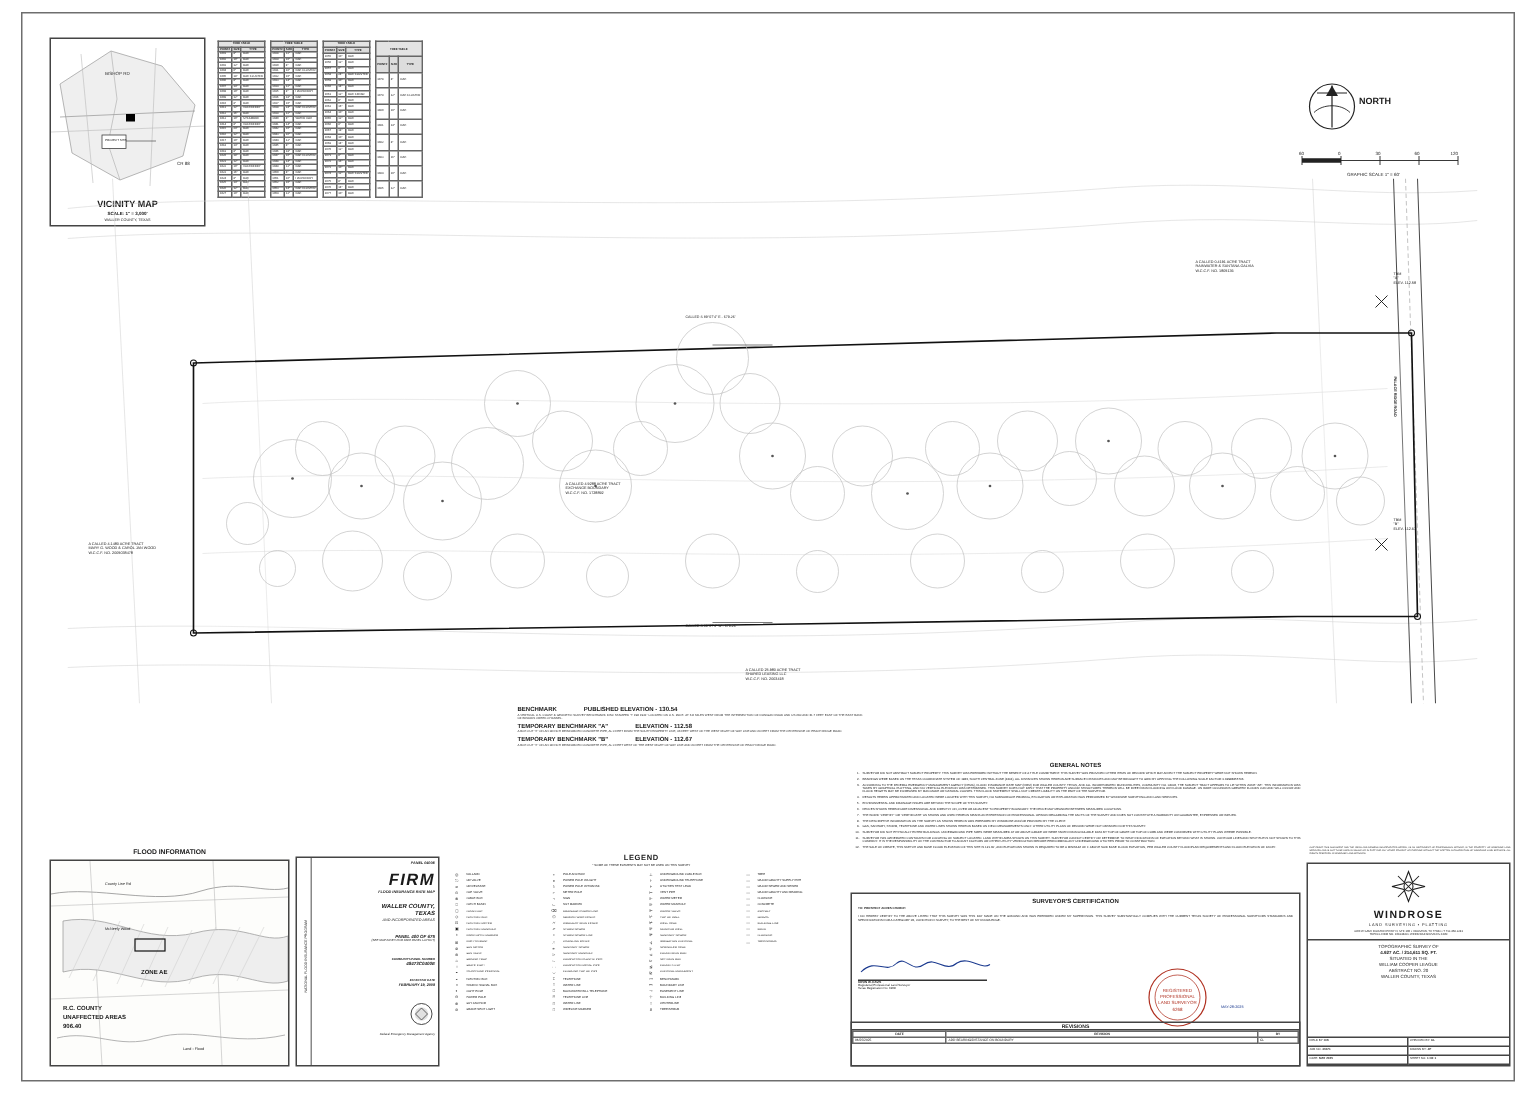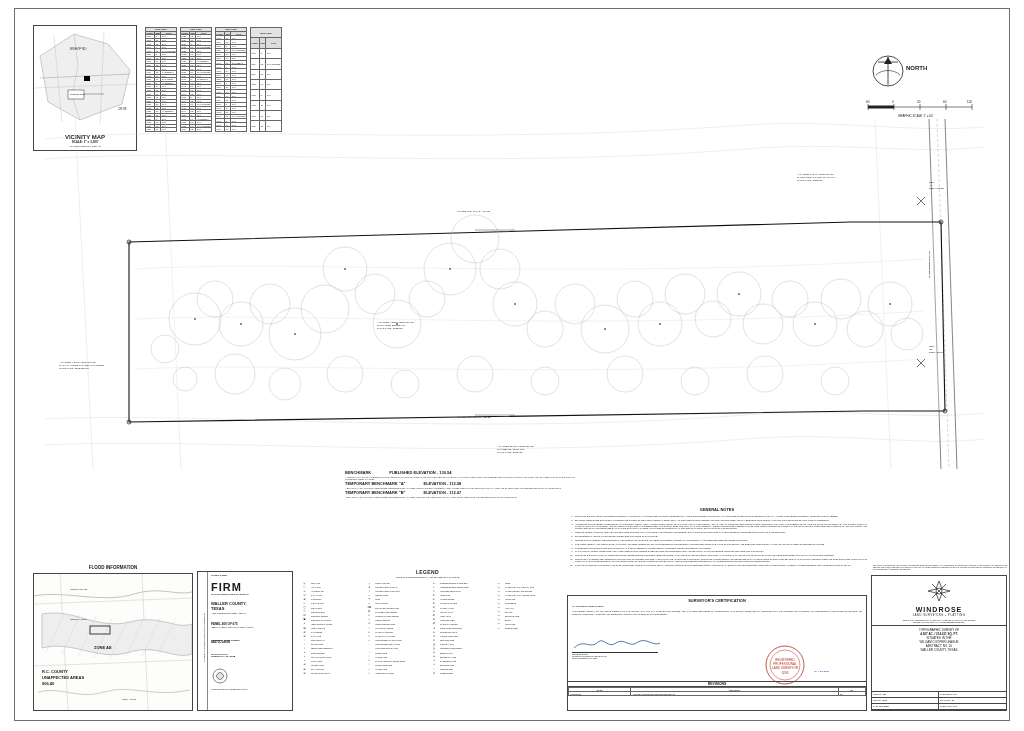--- a/index.html
+++ b/index.html
@@ -20,21 +20,21 @@
   }
   .abs { position:absolute; }
 
   
   .t2 { font-size:2px; line-height:2.4px; }
   .t25 { font-size:2.5px; line-height:3px; }
   .t3 { font-size:3px; line-height:3.6px; }
   .t4 { font-size:4px; line-height:4.8px; }
   .t6 { font-size:6px; line-height:7px; }
   .b { font-weight:bold; }
-  .ctr { text-align:left; }
+  .ctr { text-align:right;font-style:italic; }
   .just { text-align:justify; }
 
   
   .vicinity {
     left:18px; top:16px; width:104px; height:126px;
     border:1px solid #444; background:#fff;
   }
   .vic-art { position:absolute; left:0; top:0; right:0; bottom:24px; overflow:hidden; }
   .vic-cap { position:absolute; left:0; right:0; bottom:2px; text-align:center; }
 

